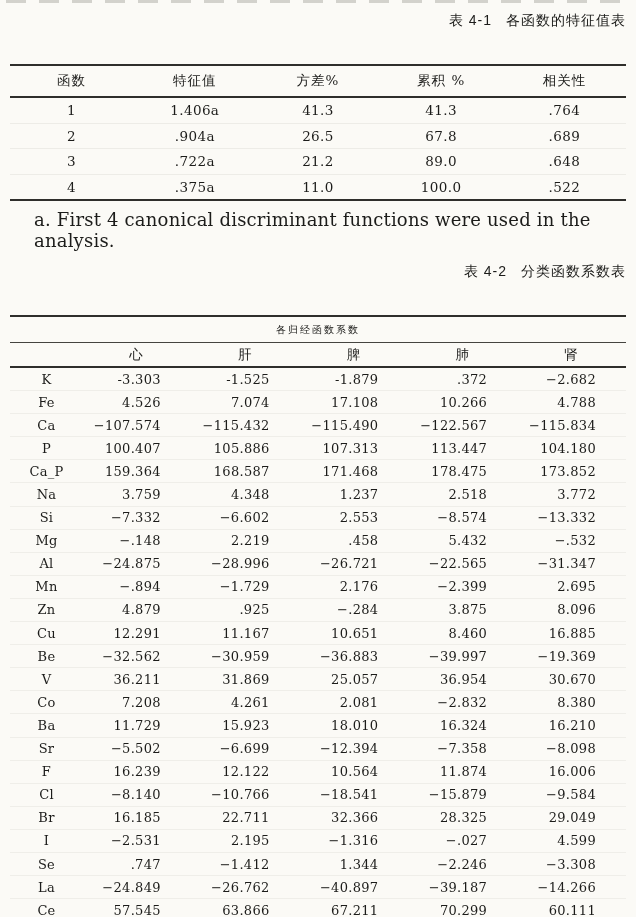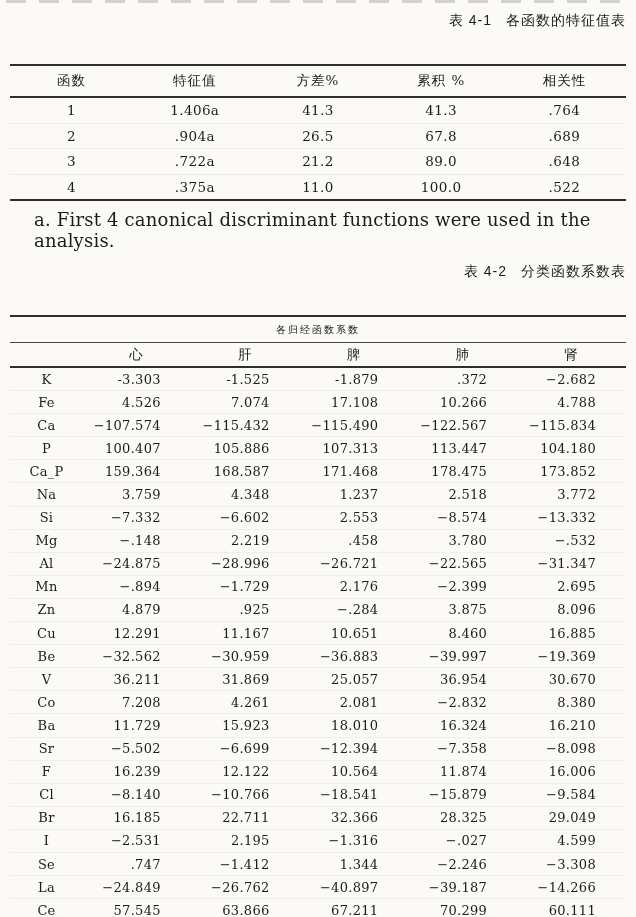--- a/index.html
+++ b/index.html
@@ -235,21 +235,21 @@
           <td>−6.602</td>
           <td>2.553</td>
           <td>−8.574</td>
           <td>−13.332</td>
         </tr>
         <tr>
           <td>Mg</td>
           <td>−.148</td>
           <td>2.219</td>
           <td>.458</td>
-          <td>3.780</td>
+          <td>5.432</td>
           <td>−.532</td>
         </tr>
         <tr>
           <td>Al</td>
           <td>−24.875</td>
           <td>−28.996</td>
           <td>−26.721</td>
           <td>−22.565</td>
           <td>−31.347</td>
         </tr>

